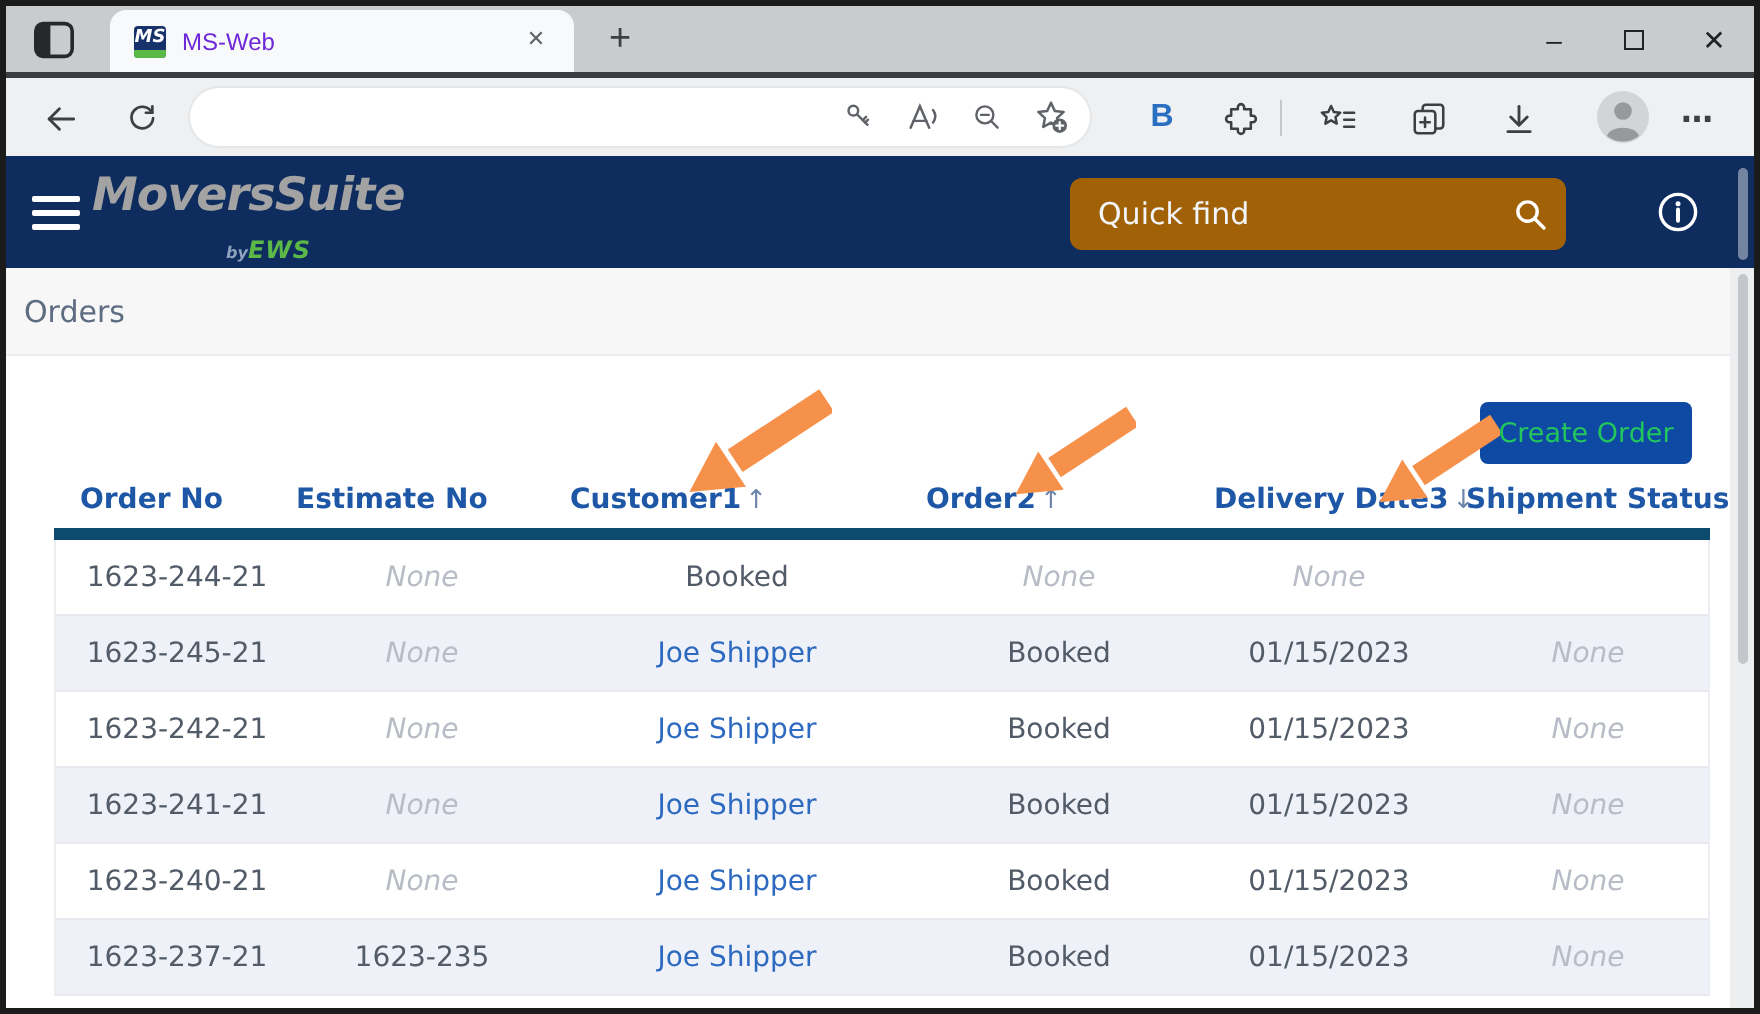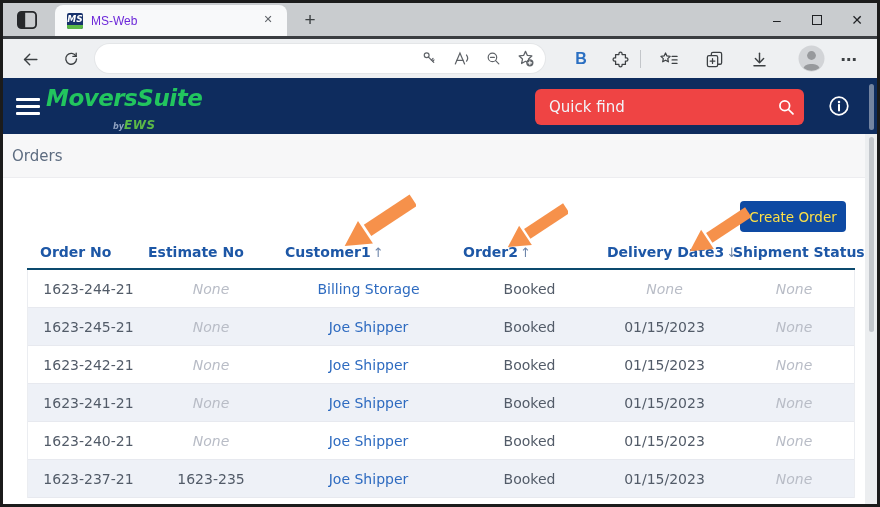--- a/index.html
+++ b/index.html
@@ -36,39 +36,39 @@
   .ab-icon{width:24px;height:24px;display:flex;align-items:center;justify-content:center;}
   .b-badge{font-weight:bold;font-size:16px;color:#2a6fc2;font-family:"Liberation Sans",sans-serif;}
   .tb-sep{position:absolute;left:637px;top:11px;width:1px;height:18px;background:#c3c6ca;}
   .avatar-wrap{position:absolute;left:795px;top:6px;width:27px;height:27px;}
   .more-dots{font-size:16px;letter-spacing:1px;color:#3c4043;font-weight:bold;}
 
   
   .appheader{position:absolute;left:0;top:75px;width:874px;height:56px;background:var(--navy);}
   .hamburger{position:absolute;left:13px;top:20px;width:24px;height:17px;display:flex;flex-direction:column;justify-content:space-between;cursor:pointer;}
   .hamburger b{display:block;height:3px;background:#fff;border-radius:1px;}
-  .logo{position:absolute;left:43px;top:7px;color:#22c55e;font-style:italic;font-weight:800;font-size:23px;letter-spacing:-0.5px;}
+  .logo{position:absolute;left:43px;top:7px;color:#a3a3a3;font-style:italic;font-weight:800;font-size:23px;letter-spacing:-0.5px;}
   .logo-sub{position:absolute;left:110px;top:36px;font-style:italic;}
   .logo-sub .by{font-size:8px;color:#8fa2c0;font-weight:bold;}
   .logo-sub .ews{font-size:12px;color:var(--brand-green);font-weight:800;letter-spacing:0.5px;text-align:right;}
-  .quickfind{position:absolute;left:532px;top:11px;width:269px;height:36px;background:#ef4444;border-radius:6px;display:flex;align-items:center;}
+  .quickfind{position:absolute;left:532px;top:11px;width:248px;height:36px;background:#a16207;border-radius:6px;display:flex;align-items:center;}
   .quickfind input{flex:1;background:transparent;border:none;outline:none;color:#fff;font-size:15px;padding-left:14px;font-family:"DejaVu Sans","Liberation Sans",sans-serif;}
   .quickfind input::placeholder{color:#f2f5fa;opacity:1;}
   .qf-search{width:36px;height:36px;display:flex;align-items:center;justify-content:center;}
   .info-btn{position:absolute;left:825px;top:17px;width:22px;height:22px;}
 
   
   .pagebar{position:absolute;left:0;top:131px;width:874px;height:44px;background:#f7f7f8;border-bottom:1px solid #ededf0;display:flex;align-items:center;}
   .page-title{margin-left:9px;font-size:15px;color:#5d6c80;}
 
   
   .content{position:absolute;left:0;top:175px;width:874px;height:326px;background:#fff;}
-  .create-btn{position:absolute;left:737px;top:23px;width:106px;height:31px;background:var(--create-button-blue);color:#fde047;border:none;border-radius:4px;font-size:13.5px;font-family:"DejaVu Sans","Liberation Sans",sans-serif;cursor:pointer;}
+  .create-btn{position:absolute;left:737px;top:23px;width:106px;height:31px;background:var(--create-button-blue);color:#22c55e;border:none;border-radius:4px;font-size:13.5px;font-family:"DejaVu Sans","Liberation Sans",sans-serif;cursor:pointer;}
   .grid{display:grid;grid-template-columns:108px 137px 178px 144px 126px 1fr;}
-  .thead{position:absolute;left:24px;top:58px;width:828px;height:34px;border-bottom:2px solid #0c4a6e;align-items:center;}
+  .thead{position:absolute;left:24px;top:58px;width:828px;height:34px;border-bottom:6px solid #0c4a6e;align-items:center;}
   .th{padding-left:13px;font-size:14px;font-weight:700;color:var(--header-link-blue);white-space:nowrap;cursor:pointer;}
   .th .sortarrow{font-weight:400;color:#6e86ab;font-size:13px;margin-left:2px;}
   .tbody{position:absolute;left:24px;top:92px;width:828px;border-left:1px solid #ebedf1;border-right:1px solid #ebedf1;}
   .tr{height:38px;align-items:center;border-bottom:1px solid #e7e9ef;background:#fff;text-align:center;}
   .tr.alt{background:var(--alt-row);}
   .td{padding-left:13px;font-size:14px;color:#525b68;white-space:nowrap;}
   .td.muted{color:var(--muted);font-style:italic;}
   .td.link{color:var(--link-blue);cursor:pointer;}
 
   
@@ -246,21 +246,20 @@
         <div class="th"><span>Customer</span><span class="sortnum">1</span><span class="sortarrow">↑</span></div>
         <div class="th"><span>Order</span><span class="sortnum">2</span><span class="sortarrow">↑</span></div>
         <div class="th"><span>Delivery Date</span><span class="sortnum">3</span><span class="sortarrow">↓</span></div>
         <div class="th"><span>Shipment Status</span></div>
       </div>
 
       <div class="tbody">
           <div class="tr grid">
             <div class="td">1623-244-21</div>
             <div class="td muted">None</div>
-            <div class="td link">Billing Storage</div>
             <div class="td">Booked</div>
             <div class="td muted">None</div>
             <div class="td muted">None</div>
           </div>
           <div class="tr grid alt">
             <div class="td">1623-245-21</div>
             <div class="td muted">None</div>
             <div class="td link">Joe Shipper</div>
             <div class="td">Booked</div>
             <div class="td">01/15/2023</div>

